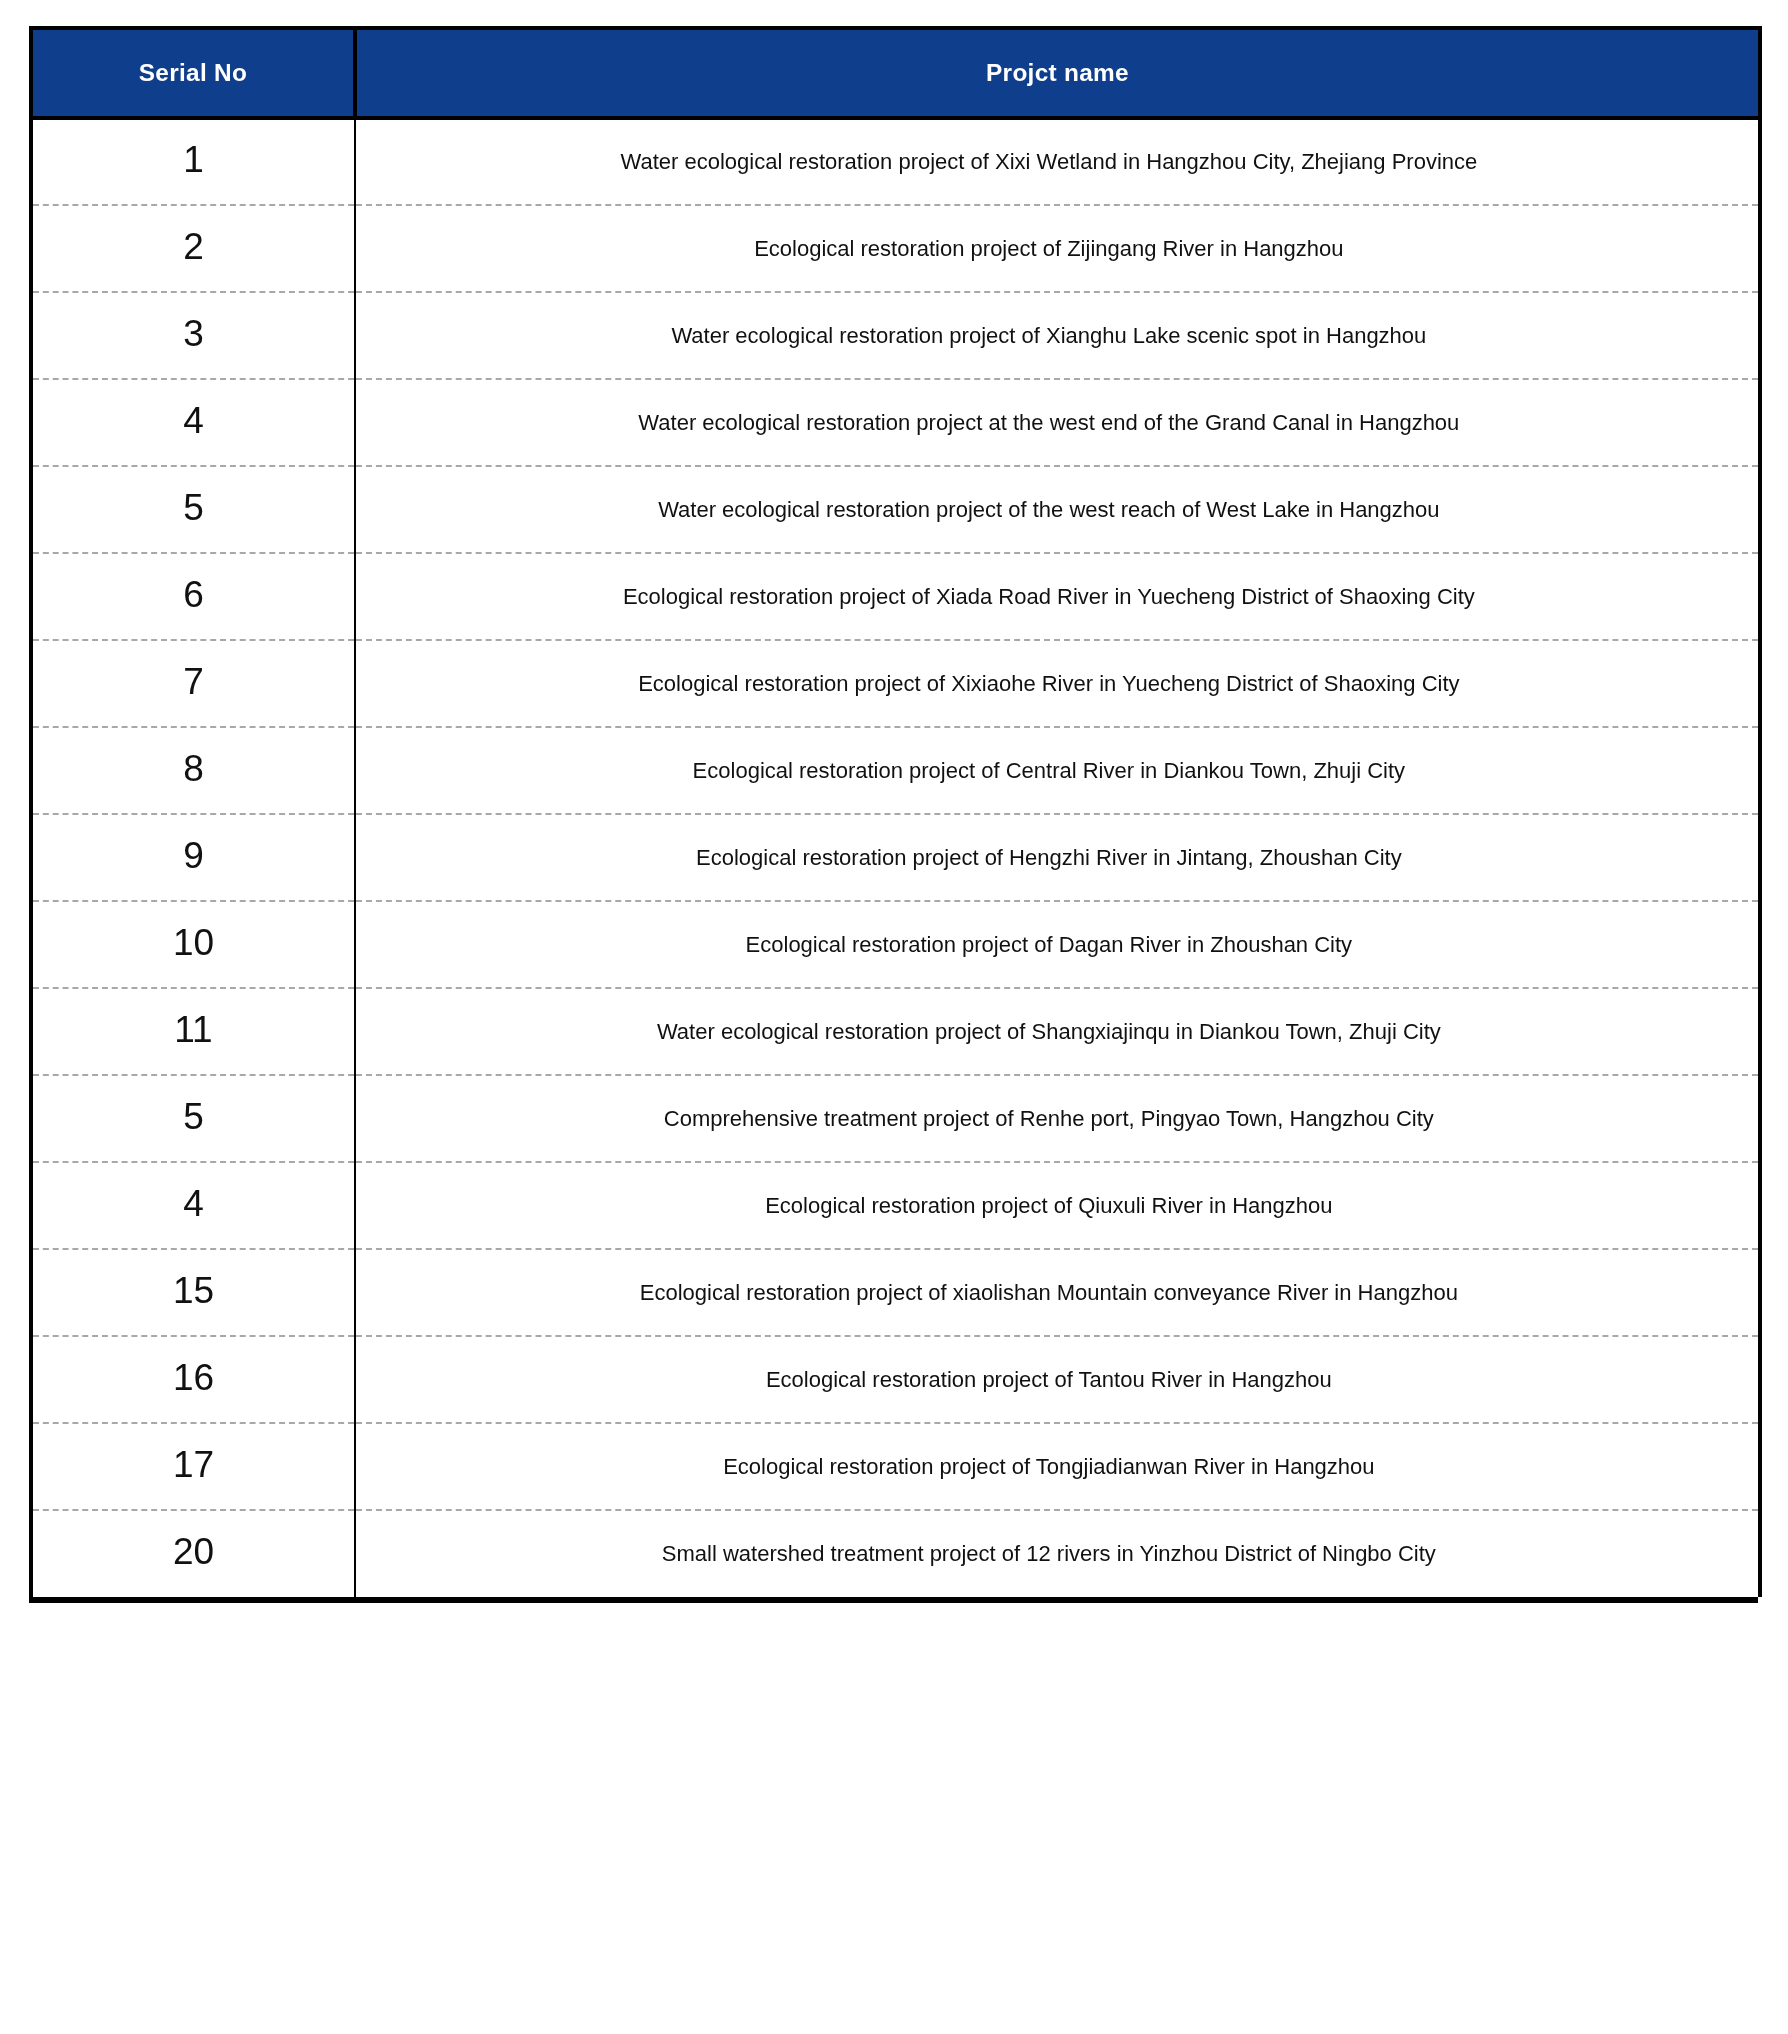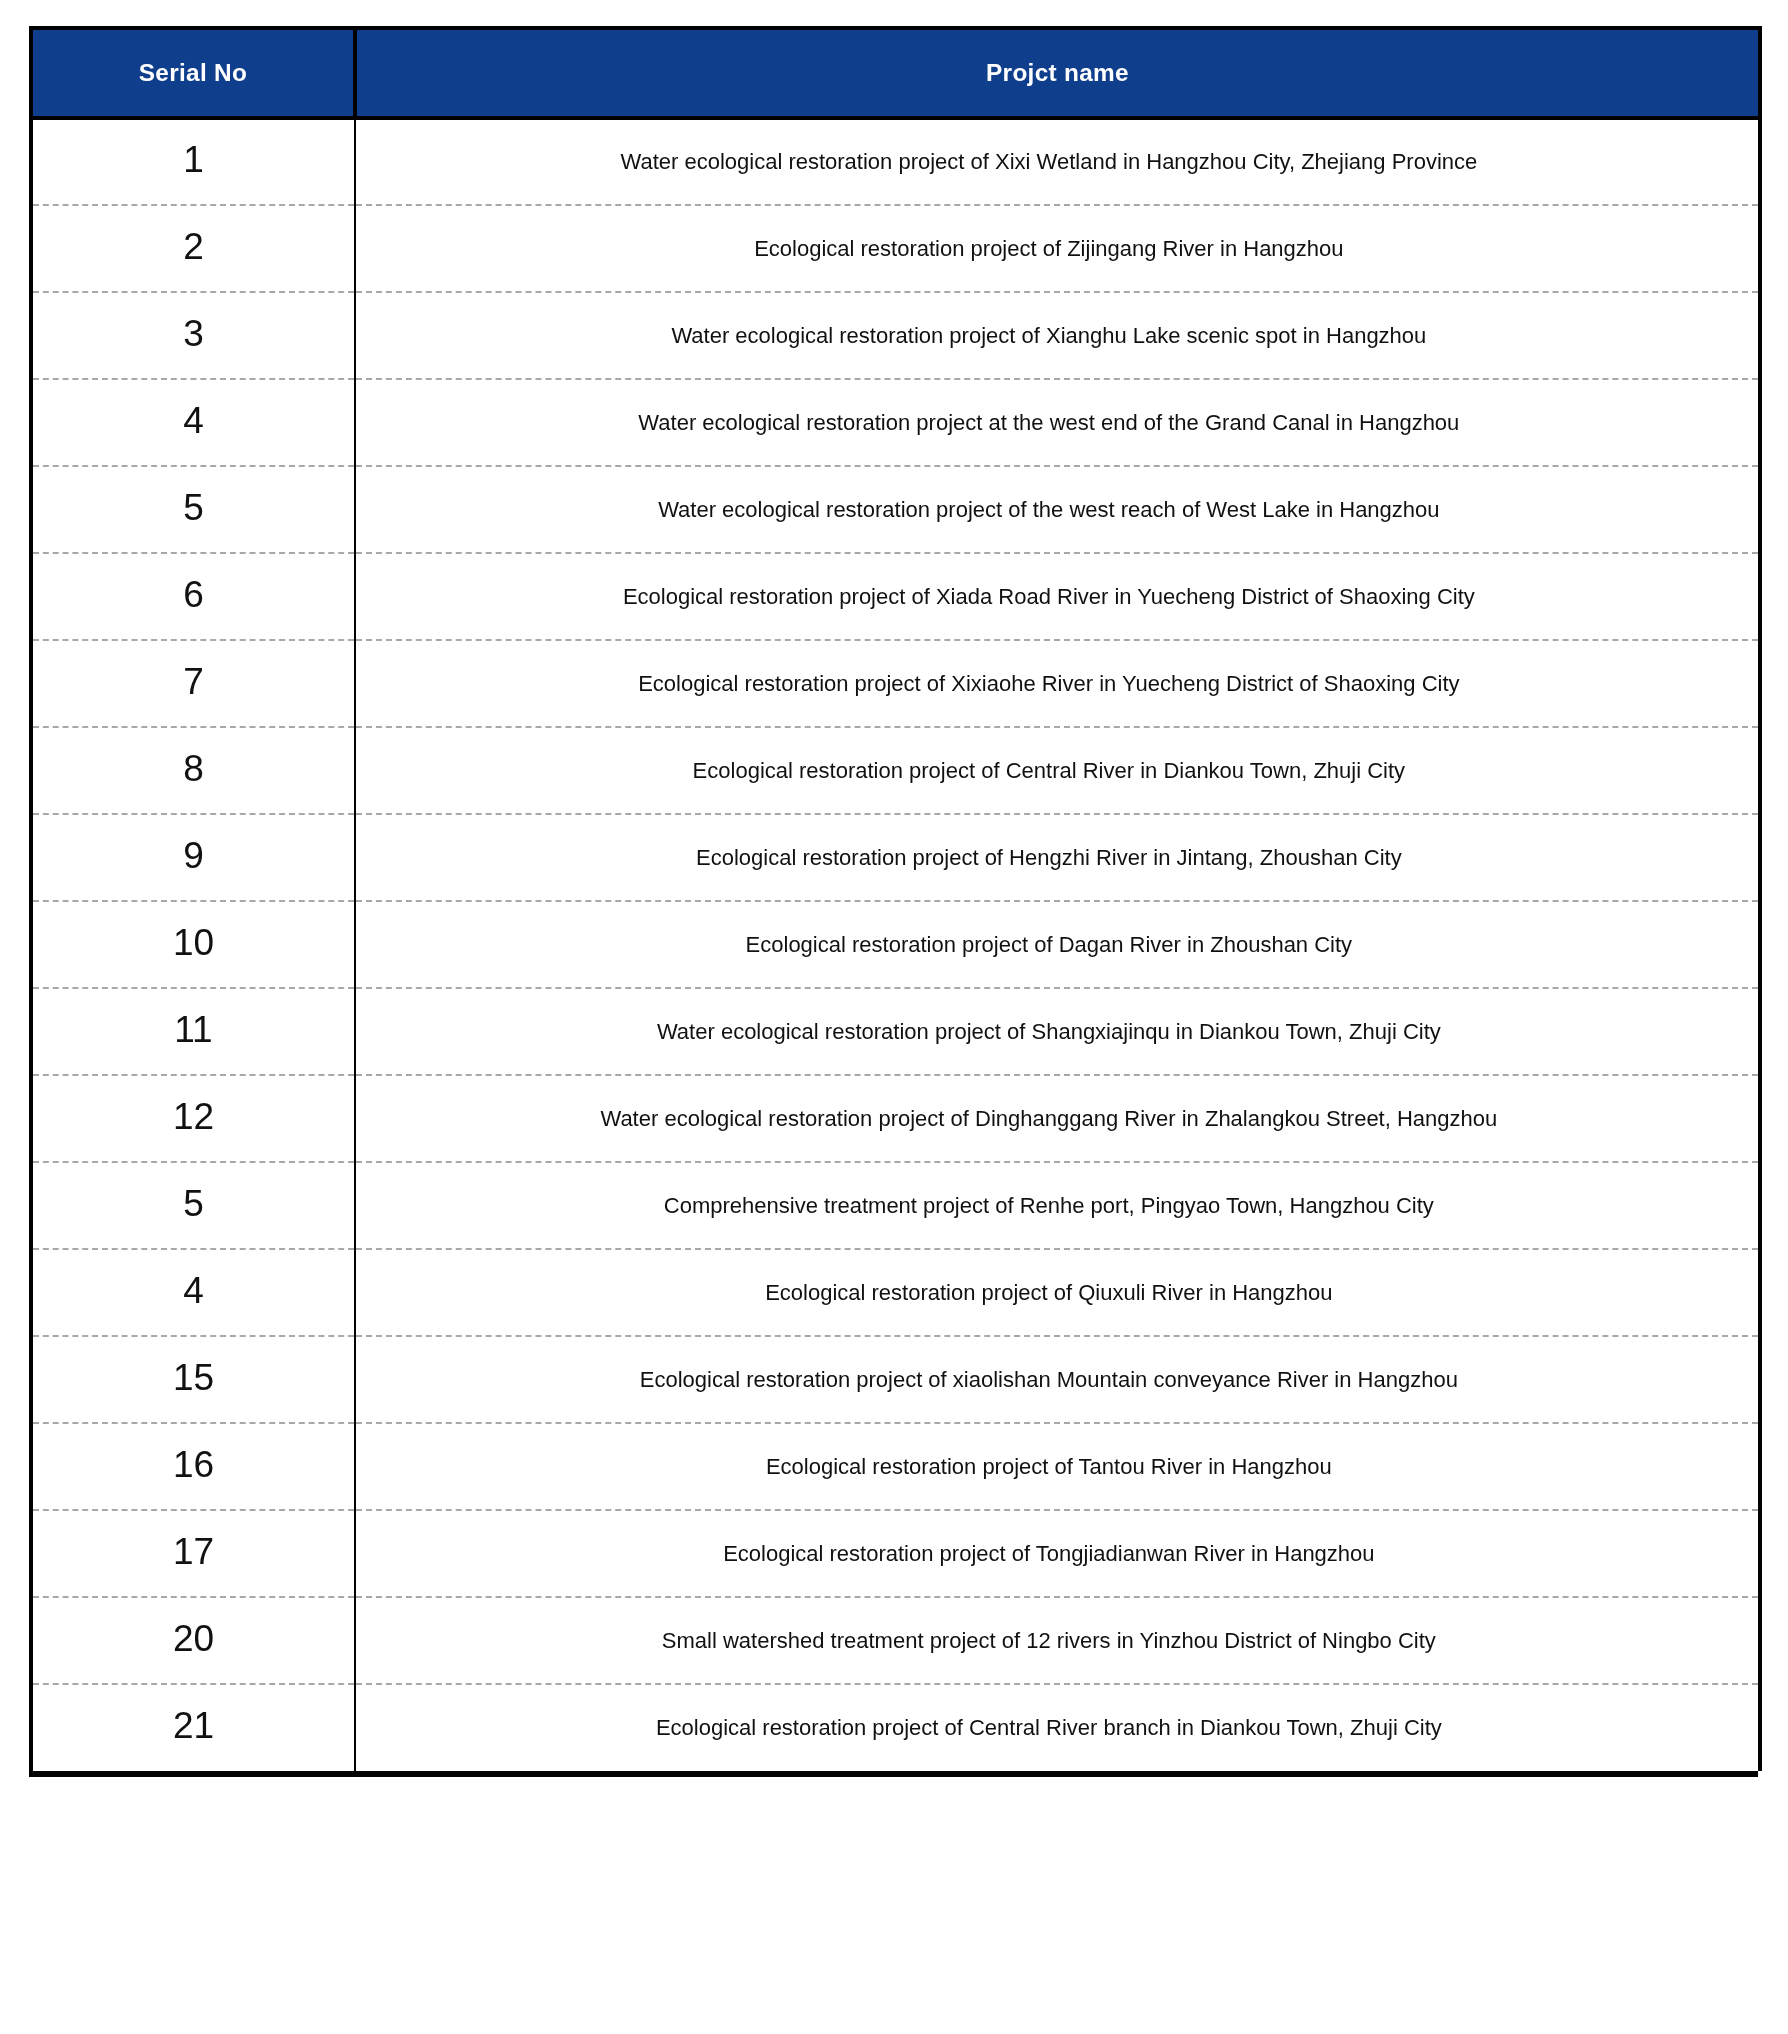--- a/index.html
+++ b/index.html
@@ -153,24 +153,20 @@
           </tr>
           <tr class="data-row">
             <td class="cell-serial">10</td>
             <td class="cell-name">Ecological restoration project of Dagan River in Zhoushan City</td>
           </tr>
           <tr class="data-row">
             <td class="cell-serial">11</td>
             <td class="cell-name">Water ecological restoration project of Shangxiajinqu in Diankou Town, Zhuji City</td>
           </tr>
           <tr class="data-row">
-            <td class="cell-serial">12</td>
-            <td class="cell-name">Water ecological restoration project of Dinghanggang River in Zhalangkou Street, Hangzhou</td>
-          </tr>
-          <tr class="data-row">
             <td class="cell-serial">5</td>
             <td class="cell-name">Comprehensive treatment project of Renhe port, Pingyao Town, Hangzhou City</td>
           </tr>
           <tr class="data-row">
             <td class="cell-serial">4</td>
             <td class="cell-name">Ecological restoration project of Qiuxuli River in Hangzhou</td>
           </tr>
           <tr class="data-row">
             <td class="cell-serial">15</td>
             <td class="cell-name">Ecological restoration project of xiaolishan Mountain conveyance River in Hangzhou</td>
@@ -180,22 +176,18 @@
             <td class="cell-name">Ecological restoration project of Tantou River in Hangzhou</td>
           </tr>
           <tr class="data-row">
             <td class="cell-serial">17</td>
             <td class="cell-name">Ecological restoration project of Tongjiadianwan River in Hangzhou</td>
           </tr>
           <tr class="data-row">
             <td class="cell-serial">20</td>
             <td class="cell-name">Small watershed treatment project of 12 rivers in Yinzhou District of Ningbo City</td>
           </tr>
-          <tr class="data-row">
-            <td class="cell-serial">21</td>
-            <td class="cell-name">Ecological restoration project of Central River branch in Diankou Town, Zhuji City</td>
-          </tr>
         </tbody>
     </table>
     <div class="table-bottom-rule"></div>
   </div>
 </div>
 
 
 </body></html>

